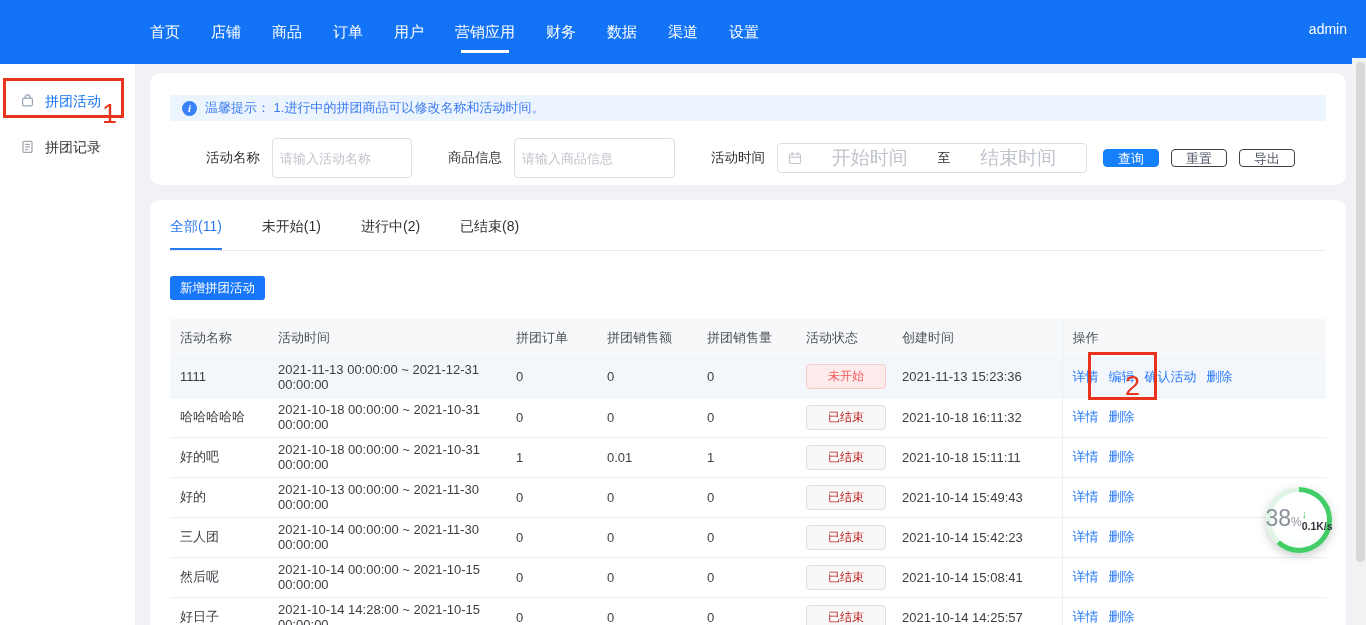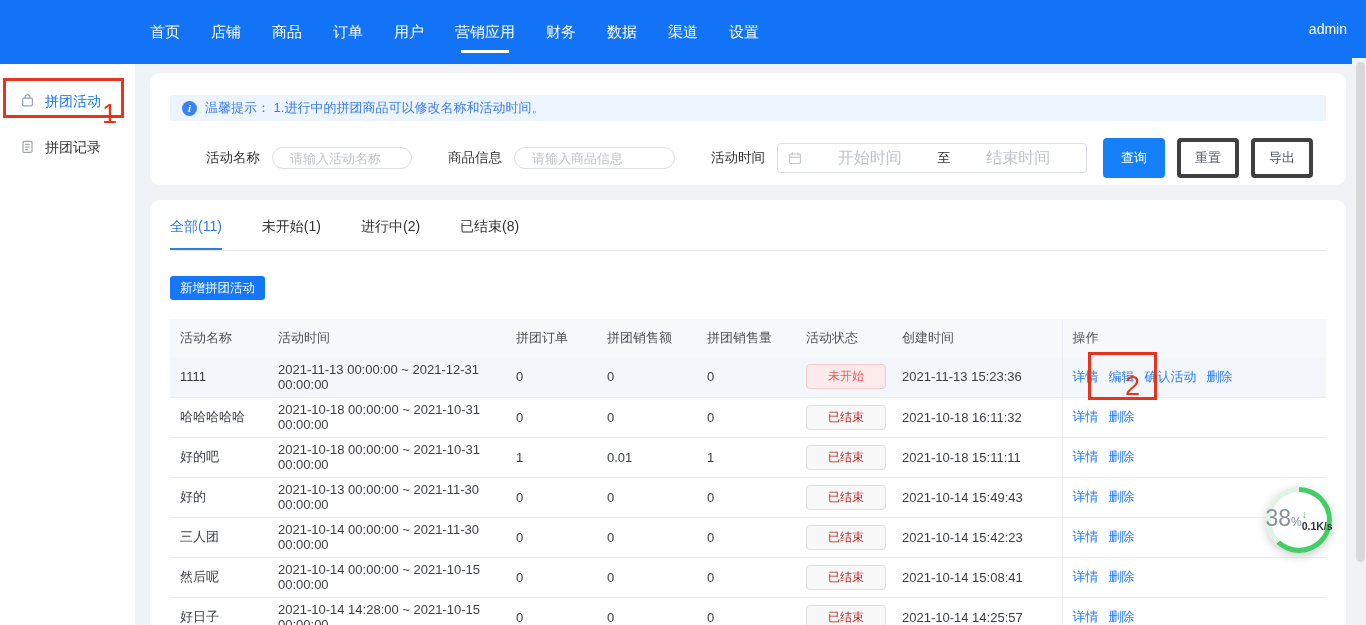--- a/index.html
+++ b/index.html
@@ -41,32 +41,32 @@
     padding-left:12px; color:#3c7bf0; font-size:13px; }
   .info-icon { width:15px; height:15px; border-radius:50%; background:#3a82f7;
     color:#fff; font-size:11px; font-weight:bold; font-style:italic;
     display:inline-flex; align-items:center; justify-content:center;
     font-family:"Liberation Serif",serif; flex:0 0 auto; }
 
   
   .filters { display:flex; align-items:center; margin-top:17px; padding-left:20px; }
   .f-label { color:#333; font-size:13.5px; margin:0 12px 0 36px; white-space:nowrap; }
   .f-label:first-child { margin-left:36px; }
-  .txt-input { width:140px; height:22px; border:1px solid #dcdfe6; border-radius:12px;
-    padding:0 17px; font-size:13px; color:#333; outline:none;
+  .txt-input { width:140px; height:40px; border:1px solid #dcdfe6; border-radius:4px;
+    padding:0 7px; font-size:13px; color:#333; outline:none;
     font-family:"Liberation Sans",sans-serif; }
   .txt-input::placeholder { color:#c0c4cc; }
   .txt-input.w2 { width:161px; }
   .daterange { width:310px; height:30px; border:1px solid #dcdfe6; border-radius:4px;
     display:flex; align-items:center; background:#fff; cursor:pointer; }
   .daterange .cal { margin-left:10px; display:flex; }
-  .dr-ph { flex:1; text-align:center; color:#c0c4cc; font-size:16px; }
+  .dr-ph { flex:1; text-align:center; color:#c0c4cc; font-size:19px; }
   .dr-to { color:#303133; font-size:13px; }
-  .btn { height:40px; border-radius:4px; font-size:13px; cursor:pointer;
-    padding:0 14px; border:4px solid #404040; background:#fff; color:#4e5563;
+  .btn { height:18px; border-radius:4px; font-size:13px; cursor:pointer;
+    padding:0 14px; border:1px solid #404040; background:#fff; color:#4e5563;
     font-family:"Liberation Sans",sans-serif; }
   .btn.primary { background:#1680fb; border-color:#1680fb; color:#fff; }
   .btn-search { margin-left:16px; }
   .btn-reset, .btn-export { margin-left:12px; }
 
   
   .tabs { display:flex; gap:40px; margin:18px 20px 0 20px; border-bottom:1px solid #e8eaec; }
   .tab { font-size:14px; color:#303133; padding-bottom:12px; cursor:pointer;
     border-bottom:2px solid transparent; }
   .tab.active { color:#2a7cf0; border-bottom-color:#2a7cf0; }

